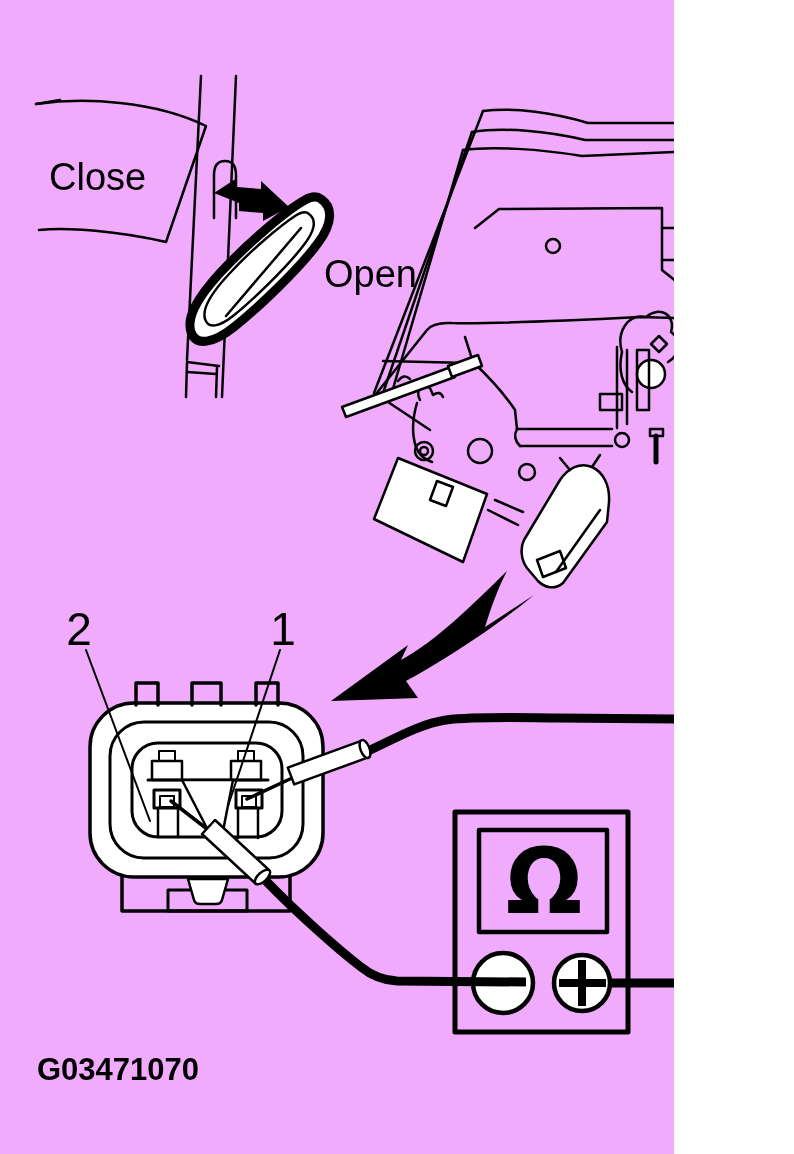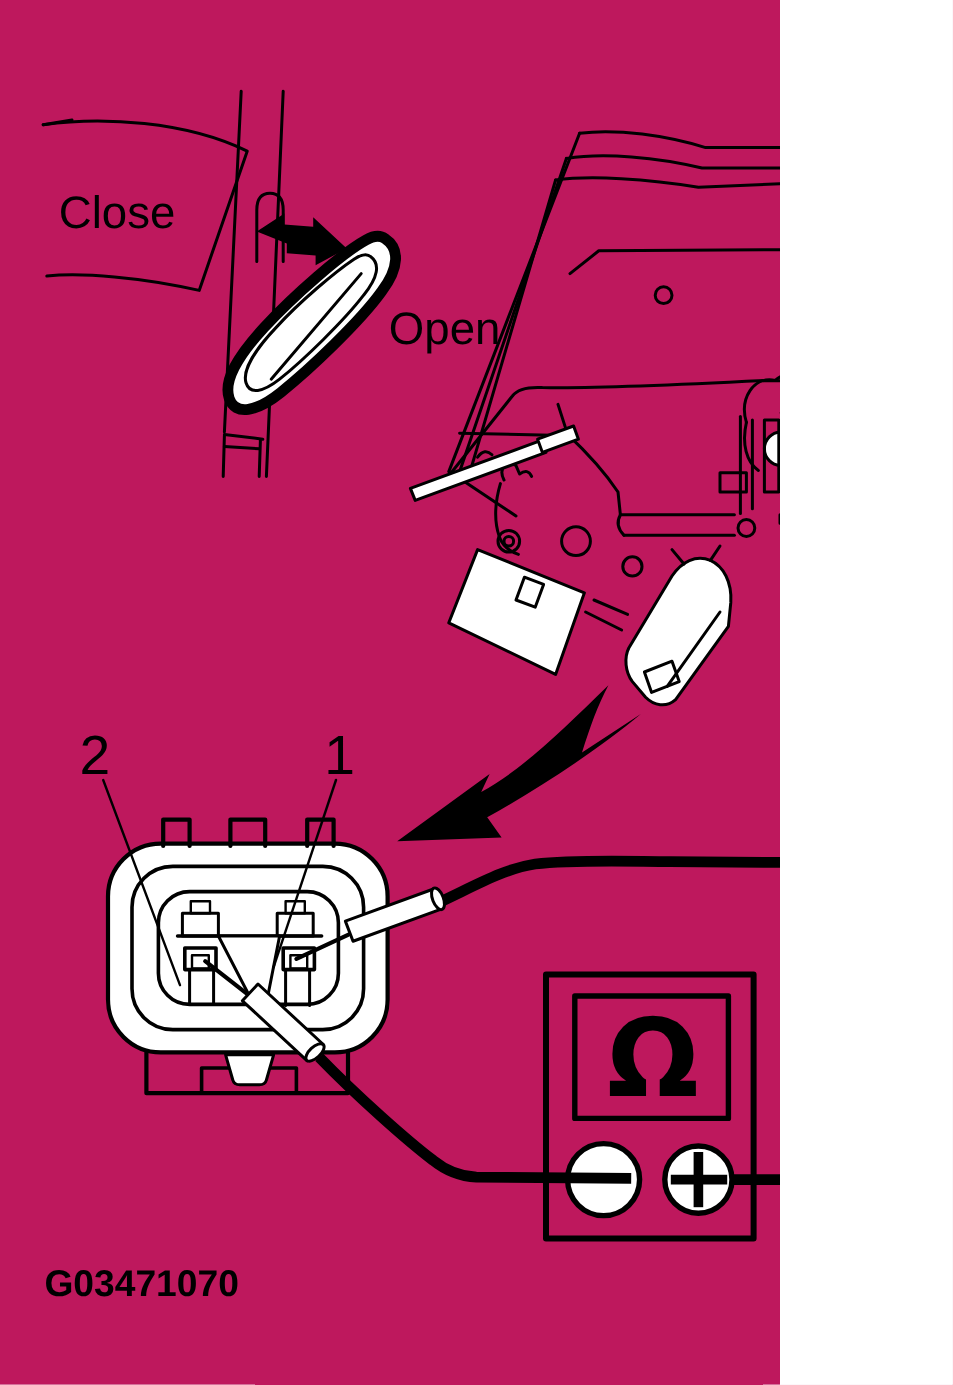--- a/index.html
+++ b/index.html
@@ -1,17 +1,17 @@
 <!DOCTYPE html>
 <html><head>
 <meta charset="utf-8">
 <style>
   html,body{margin:0;padding:0;background:#ffffff;}
-  .page{position:relative;width:650px;height:1154px;background:#be185d;overflow:hidden;
-        font-family:"Liberation Sans", sans-serif;}
+  .page{position:relative;width:650px;height:1154px;background:#f0abfc;overflow:hidden;
+        font-family:"Liberation Sans", sans-serif;padding-left:24px;}
   svg{position:absolute;left:0;top:0;}
   svg text{fill:#000;}
   .lbl{font-family:"Liberation Sans", sans-serif;font-size:38px;}
   .pin{font-family:"Liberation Sans", sans-serif;font-size:46px;}
   .cap{font-family:"Liberation Sans", sans-serif;font-size:31px;font-weight:700;}
   .ohm{font-family:"DejaVu Sans", sans-serif;font-size:90px;font-weight:700;}
 </style>
 </head>
 <body>
 

